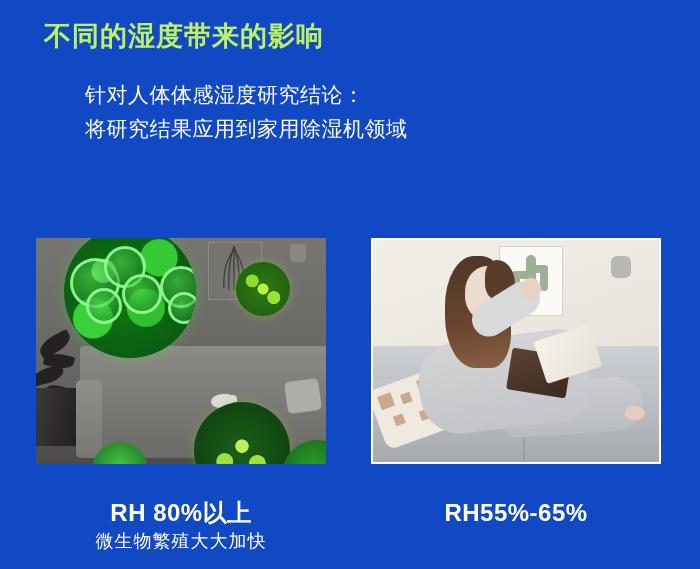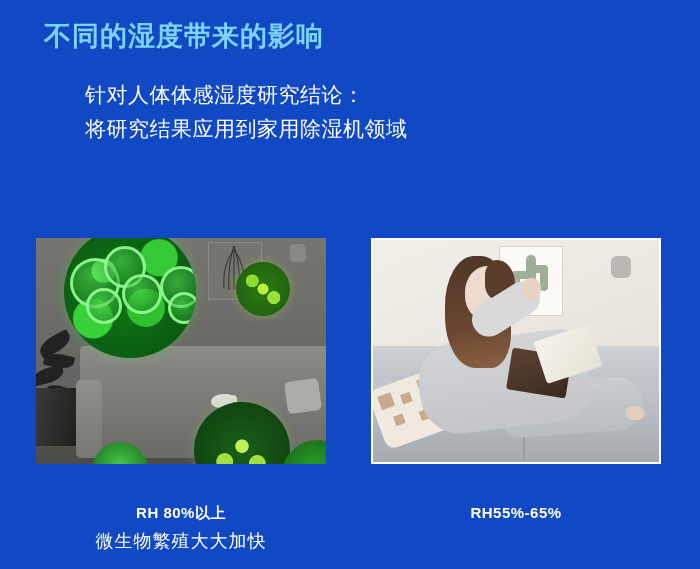--- a/index.html
+++ b/index.html
@@ -21,21 +21,21 @@
     overflow: hidden;
   }
 
   
   #headline {
     position: absolute;
     left: 44px;
     top: 18px;
     font-size: 27px;
     font-weight: bold;
-    color: #7dd3fc;
+    color: #bef264;
     letter-spacing: 1px;
     line-height: 36px;
     white-space: nowrap;
   }
 
   
   #body-copy {
     position: absolute;
     left: 44px;
     top: 78px;
@@ -249,21 +249,21 @@
   
   .caption {
     position: absolute;
     width: 300px;
     text-align: center;
     color: #ffffff;
   }
   #caption-left  { left: 31px;  top: 498px; }
   #caption-right { left: 366px; top: 498px; }
   .caption-main {
-    font-size: 15px;
+    font-size: 24px;
     font-weight: bold;
     letter-spacing: 0.5px;
     line-height: 30px;
     white-space: nowrap;
   }
   .caption-sub {
     font-size: 18px;
     line-height: 28px;
     letter-spacing: 1px;
     white-space: nowrap;

